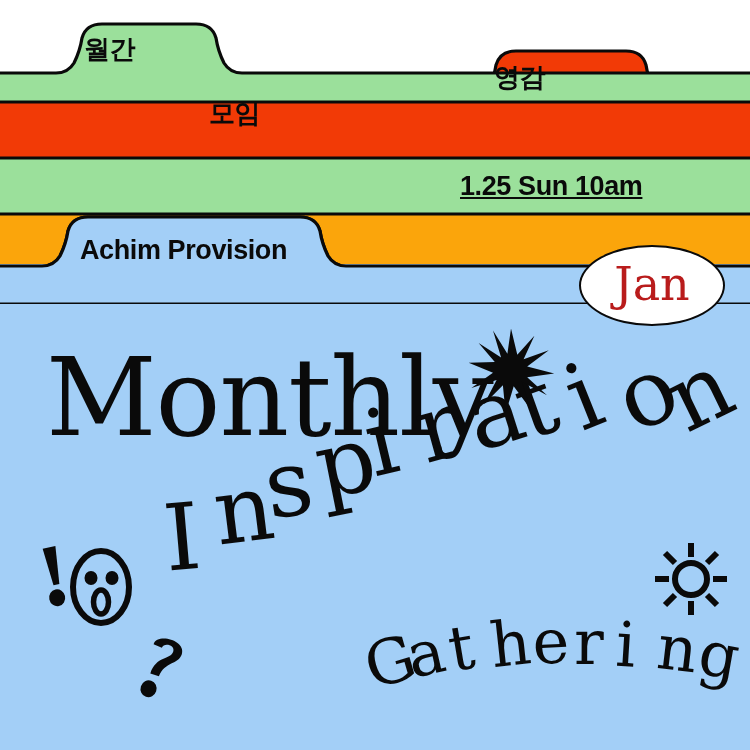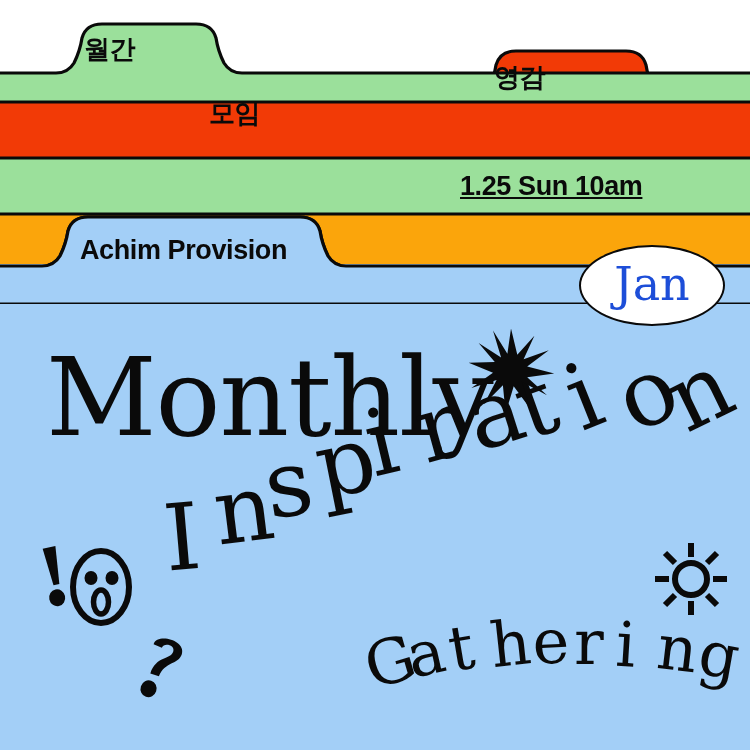--- a/index.html
+++ b/index.html
@@ -55,21 +55,21 @@
     border: 2.5px solid #0a0a0a;
     border-radius: 50%;
     display: flex;
     align-items: center;
     justify-content: center;
   }
   .jan-badge span {
     font-family: "DejaVu Serif", "Liberation Serif", serif;
     font-size: 46px;
     font-weight: 400;
-    color: #1d4ed8;
+    color: #b91c1c;
     line-height: 1;
     transform: translateY(-2px);
   }
 
   
   .display-layer {
     position: absolute;
     left: 0; top: 0;
     width: 622px; height: 750px;
     pointer-events: none;

